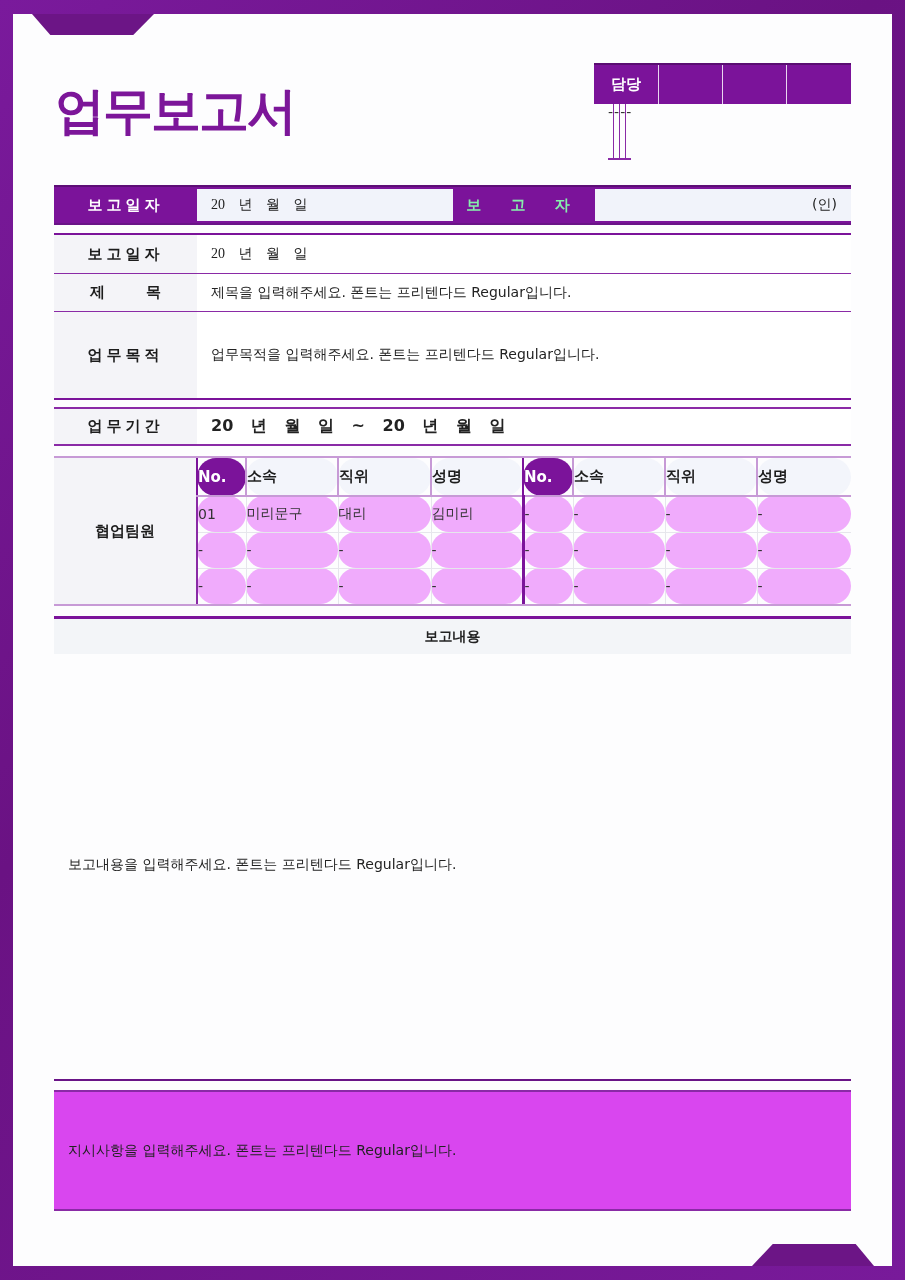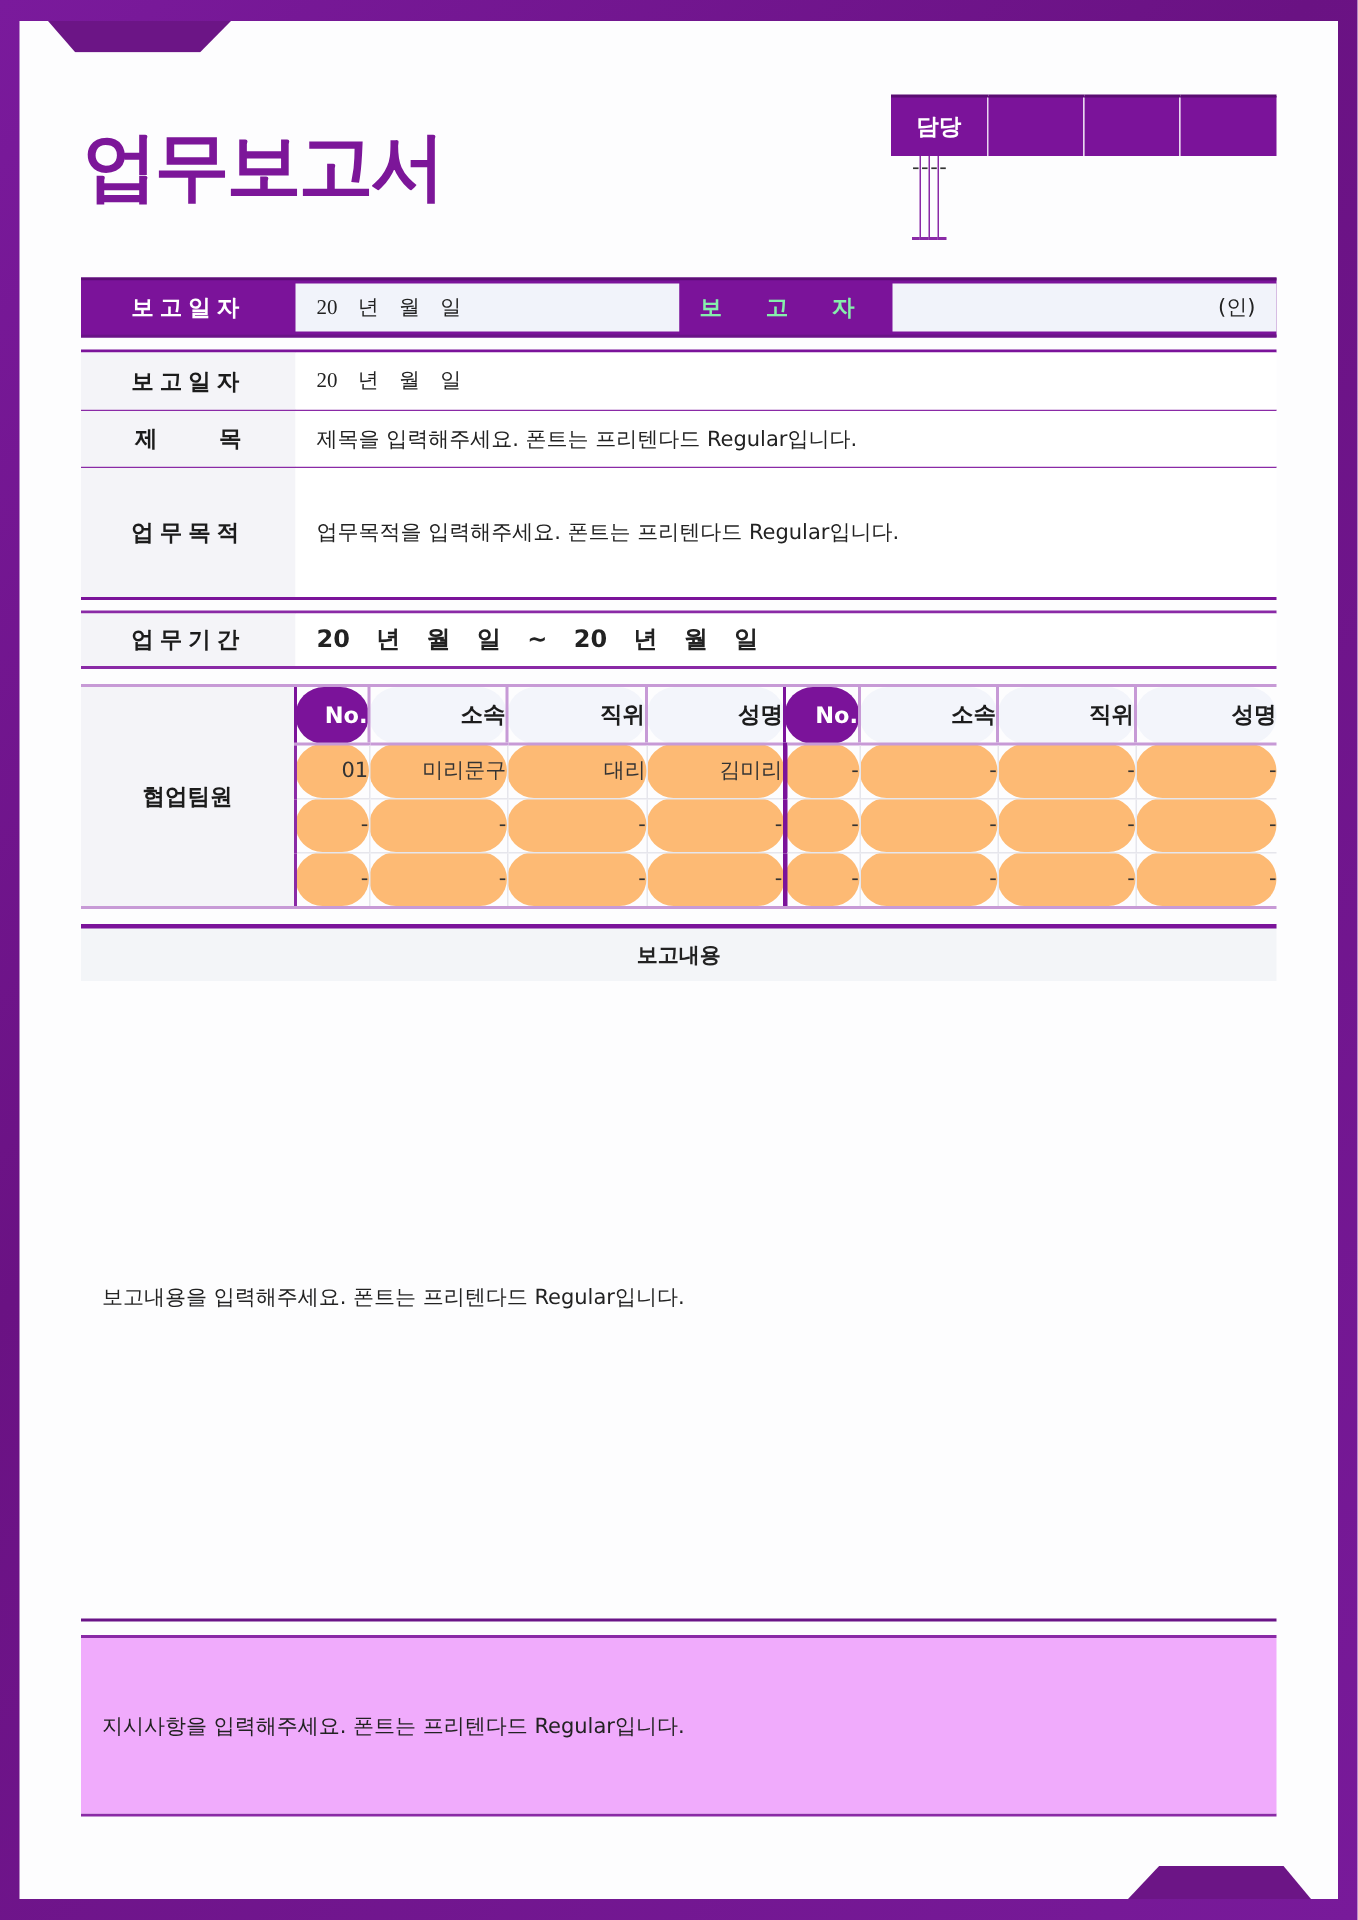--- a/index.html
+++ b/index.html
@@ -71,35 +71,35 @@
     .b2r1 .val, .b2r2 .val, .b2r3 .val { background: #fff; }
     .lbl.spread { letter-spacing: 0; justify-content: space-between; padding: 0 36px; }
 
     .r-period { top: 407px; height: 39px; border-top: 2px solid #8a2aa6; border-bottom: 2px solid #8a2aa6; }
     .r-period .val { font-weight: bold; font-size: 16px; word-spacing: 12px; background: #fff; }
 
     
     .collab { position: absolute; left: 54px; top: 456px; width: 797px; height: 150px; display: flex; border-top: 2px solid #c79ad6; border-bottom: 2px solid #c79ad6; }
     .collab .lbl { height: 100%; letter-spacing: 0; }
     .team-table { border-collapse: collapse; table-layout: fixed; width: 654px; font-size: 14px; }
-    .team-table th, .team-table td { text-align: right; border-radius: 19px; }
+    .team-table th, .team-table td { text-align: left; border-radius: 19px; }
     .team-table th { height: 38px; background: #f3f5fb; font-weight: bold; font-size: 15px; border-left: 2px solid #c79ad6; border-bottom: 2px solid #c79ad6; color: #1c1c1c; }
     .team-table th.no { background: #7b139a; color: #fff; border-left: 2px solid #7b139a; }
-    .team-table td { height: 36px; border-left: 1px solid #e6e6ec; border-bottom: 1px solid #e6e6ec; color: #333; background: #fdba74; }
+    .team-table td { height: 36px; border-left: 1px solid #e6e6ec; border-bottom: 1px solid #e6e6ec; color: #333; background: #f0abfc; }
     .team-table td.no { border-left: 2px solid #8a2aa6; }
     .team-table td.no2 { border-left: 3px solid #7b139a; }
     .team-table tr:last-child td { border-bottom: none; }
 
     .content-head { position: absolute; left: 54px; top: 616px; width: 797px; height: 38px; border-top: 3px solid #7b139a; background: #f3f5f8; display: flex; align-items: center; justify-content: center; font-weight: bold; font-size: 14px; }
     .content-body { position: absolute; left: 68px; top: 856px; font-size: 14px; color: #222; }
     .content-end { position: absolute; left: 54px; top: 1079px; width: 797px; border-top: 2px solid #6a1487; }
 
     .r-instr { top: 1090px; height: 121px; border-top: 2px solid #8a2aa6; border-bottom: 2px solid #8a2aa6; }
     .r-instr .lbl { letter-spacing: 0; }
-    .r-instr .val { background: #f0abfc; }
+    .r-instr .val { background: #d946ef; }
   </style>
 </head>
 <body>
 
 <div class="sheet"></div>
 <div class="tab-top"></div>
 <div class="tab-bottom"></div>
 
 <h1 class="doc-title">업무보고서</h1>
 

